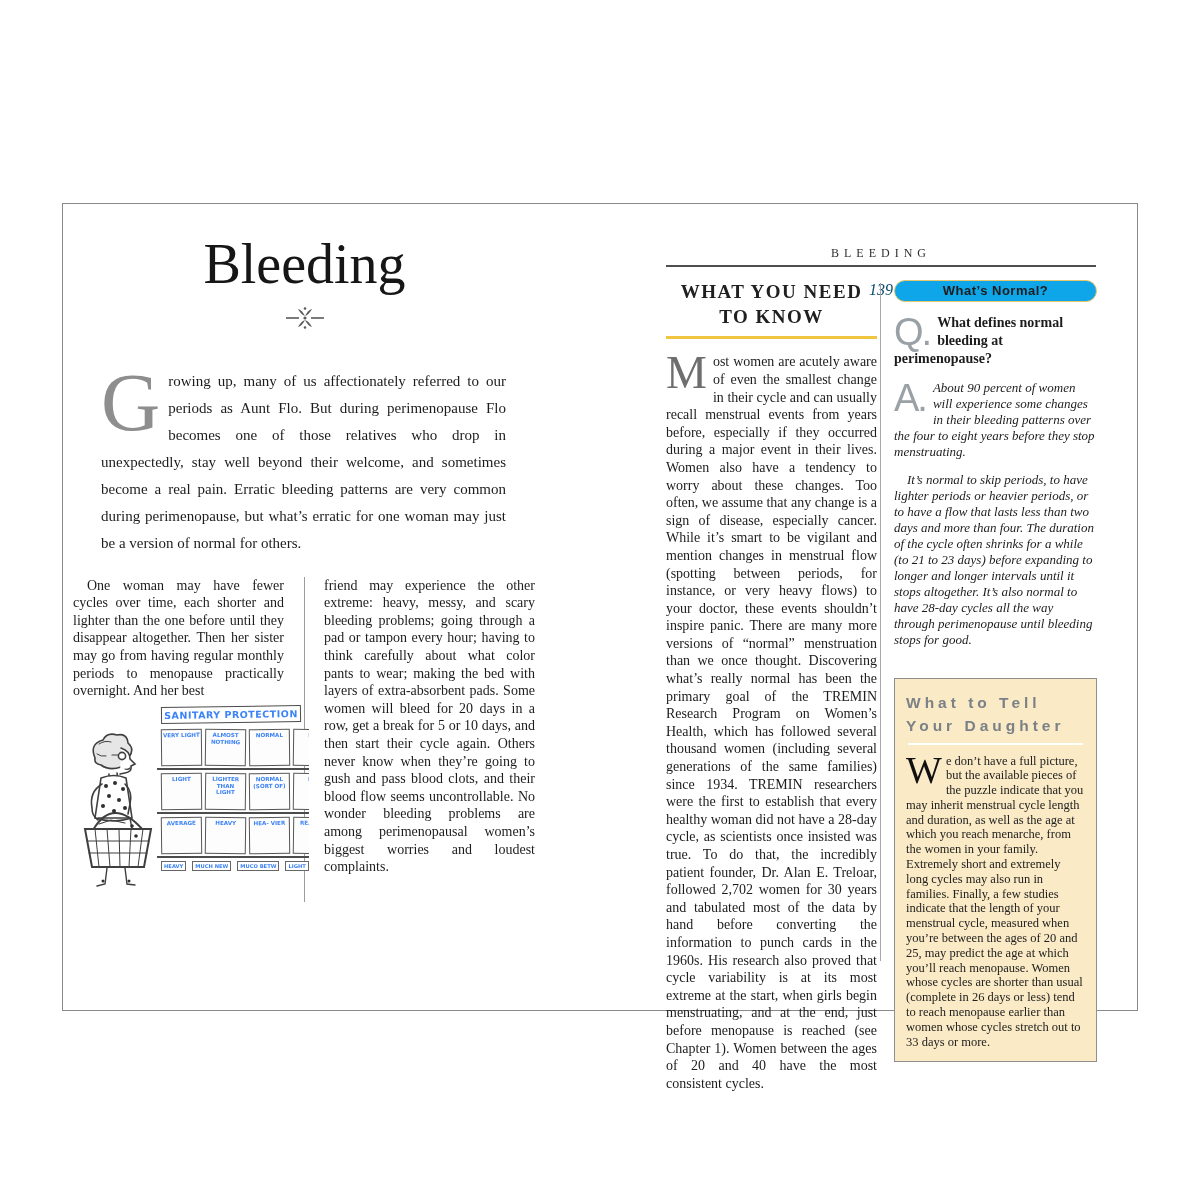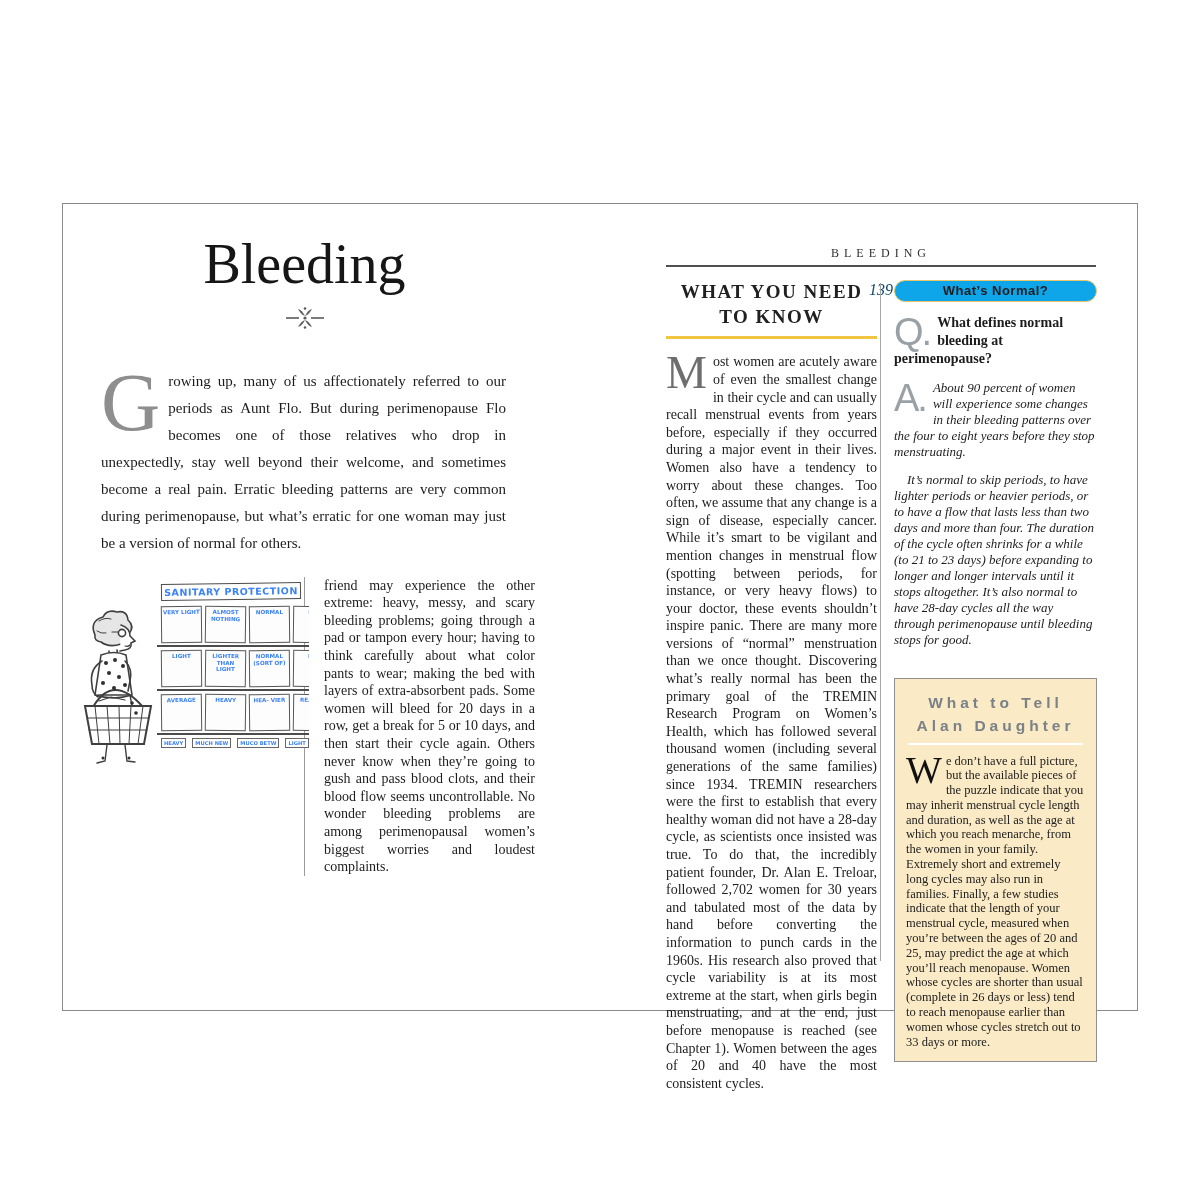--- a/index.html
+++ b/index.html
@@ -65,21 +65,21 @@
              line-height:32px;height:34px;color:#9aa1a6;margin:2px 7px 0 0;letter-spacing:-2px;}
   .q-text{font-size:14px;font-weight:bold;line-height:18px;}
   .qa-a{margin-top:12px;}
   .a-body{font-size:13px;line-height:16px;font-style:italic;}
   .a-body p{margin:0;}
   .a-body p + p{text-indent:13px;margin-top:12px;}
 
   .daughter-box{margin-top:30px;background:#faeac5;border:1px solid #8f8f8f;
                 padding:12px 11px 12px;}
   .daughter-heading{font-family:"Liberation Sans",sans-serif;font-weight:bold;font-size:15.5px;
-                    letter-spacing:4px;color:#7a8187;text-align:center;line-height:1.5;}
+                    letter-spacing:4px;color:#7a8187;line-height:1.5;}
   .daughter-rule{height:0;border-top:2.5px solid #ffffff;margin:5px 2px 9px;}
   .daughter-body{font-size:12.5px;line-height:14.8px;color:#222;}
   .dropcap-w{float:left;font-size:38px;line-height:28px;height:28px;color:#111;
              margin:2px 4px 0 0;}
 </style>
 </head>
 <body>
 
 <div class="canvas">
   <div class="frame">
@@ -104,20 +104,21 @@
           </g>
         </svg>
       </div>
 
       <div class="intro">
         <span class="dropcap-g">G</span><span>rowing up, many of us affectionately referred to our periods as Aunt Flo. But during perimenopause Flo becomes one of those relatives who drop in unexpectedly, stay well beyond their welcome, and sometimes become a real pain. Erratic bleeding patterns are very common during perimenopause, but what’s erratic for one woman may just be a version of normal for others.</span>
       </div>
 
       <div class="twocol">
         <div class="colL">
+          <p>One woman may have fewer cycles over time, each shorter and lighter than the one before until they disappear altogether. Then her sister may go from having regular monthly periods to menopause practically overnight. And her best</p>
 
           <div class="cartoon">
             <div class="cartoon-sign">SANITARY PROTECTION</div>
 
             <div class="shelf">
               <div class="shelf-row">
                 <div class="shelf-box">VERY LIGHT</div>
                 <div class="shelf-box">ALMOST NOTHING</div>
                 <div class="shelf-box">NORMAL</div>
                 <div class="shelf-box">N S</div>
@@ -224,21 +225,21 @@
         <span class="qa-marker">A.</span>
         <div class="a-body">
           <p>About 90 percent of women will experience some changes in their bleeding patterns over the four to eight years before they stop menstruating.</p>
           <p>It’s normal to skip periods, to have lighter periods or heavier periods, or to have a flow that lasts less than two days and more than four. The duration of the cycle often shrinks for a while (to 21 to 23 days) before expanding to longer and longer intervals until it stops altogether. It’s also normal to have 28-day cycles all the way through perimenopause until bleeding stops for good.</p>
         </div>
       </div>
 
       <div class="daughter-box">
         <div class="daughter-heading">
           <div>What to Tell</div>
-          <div>Alan Daughter</div>
+          <div>Your Daughter</div>
         </div>
         <div class="daughter-rule"></div>
         <div class="daughter-body">
           <span class="dropcap-w">W</span><span>e don’t have a full picture, but the available pieces of the puzzle indicate that you may inherit menstrual cycle length and duration, as well as the age at which you reach menarche, from the women in your family. Extremely short and extremely long cycles may also run in families. Finally, a few studies indicate that the length of your menstrual cycle, measured when you’re between the ages of 20 and 25, may predict the age at which you’ll reach menopause. Women whose cycles are shorter than usual (complete in 26 days or less) tend to reach menopause earlier than women whose cycles stretch out to 33 days or more.</span>
         </div>
       </div>
     </div>
 
   </div>
 </div>

